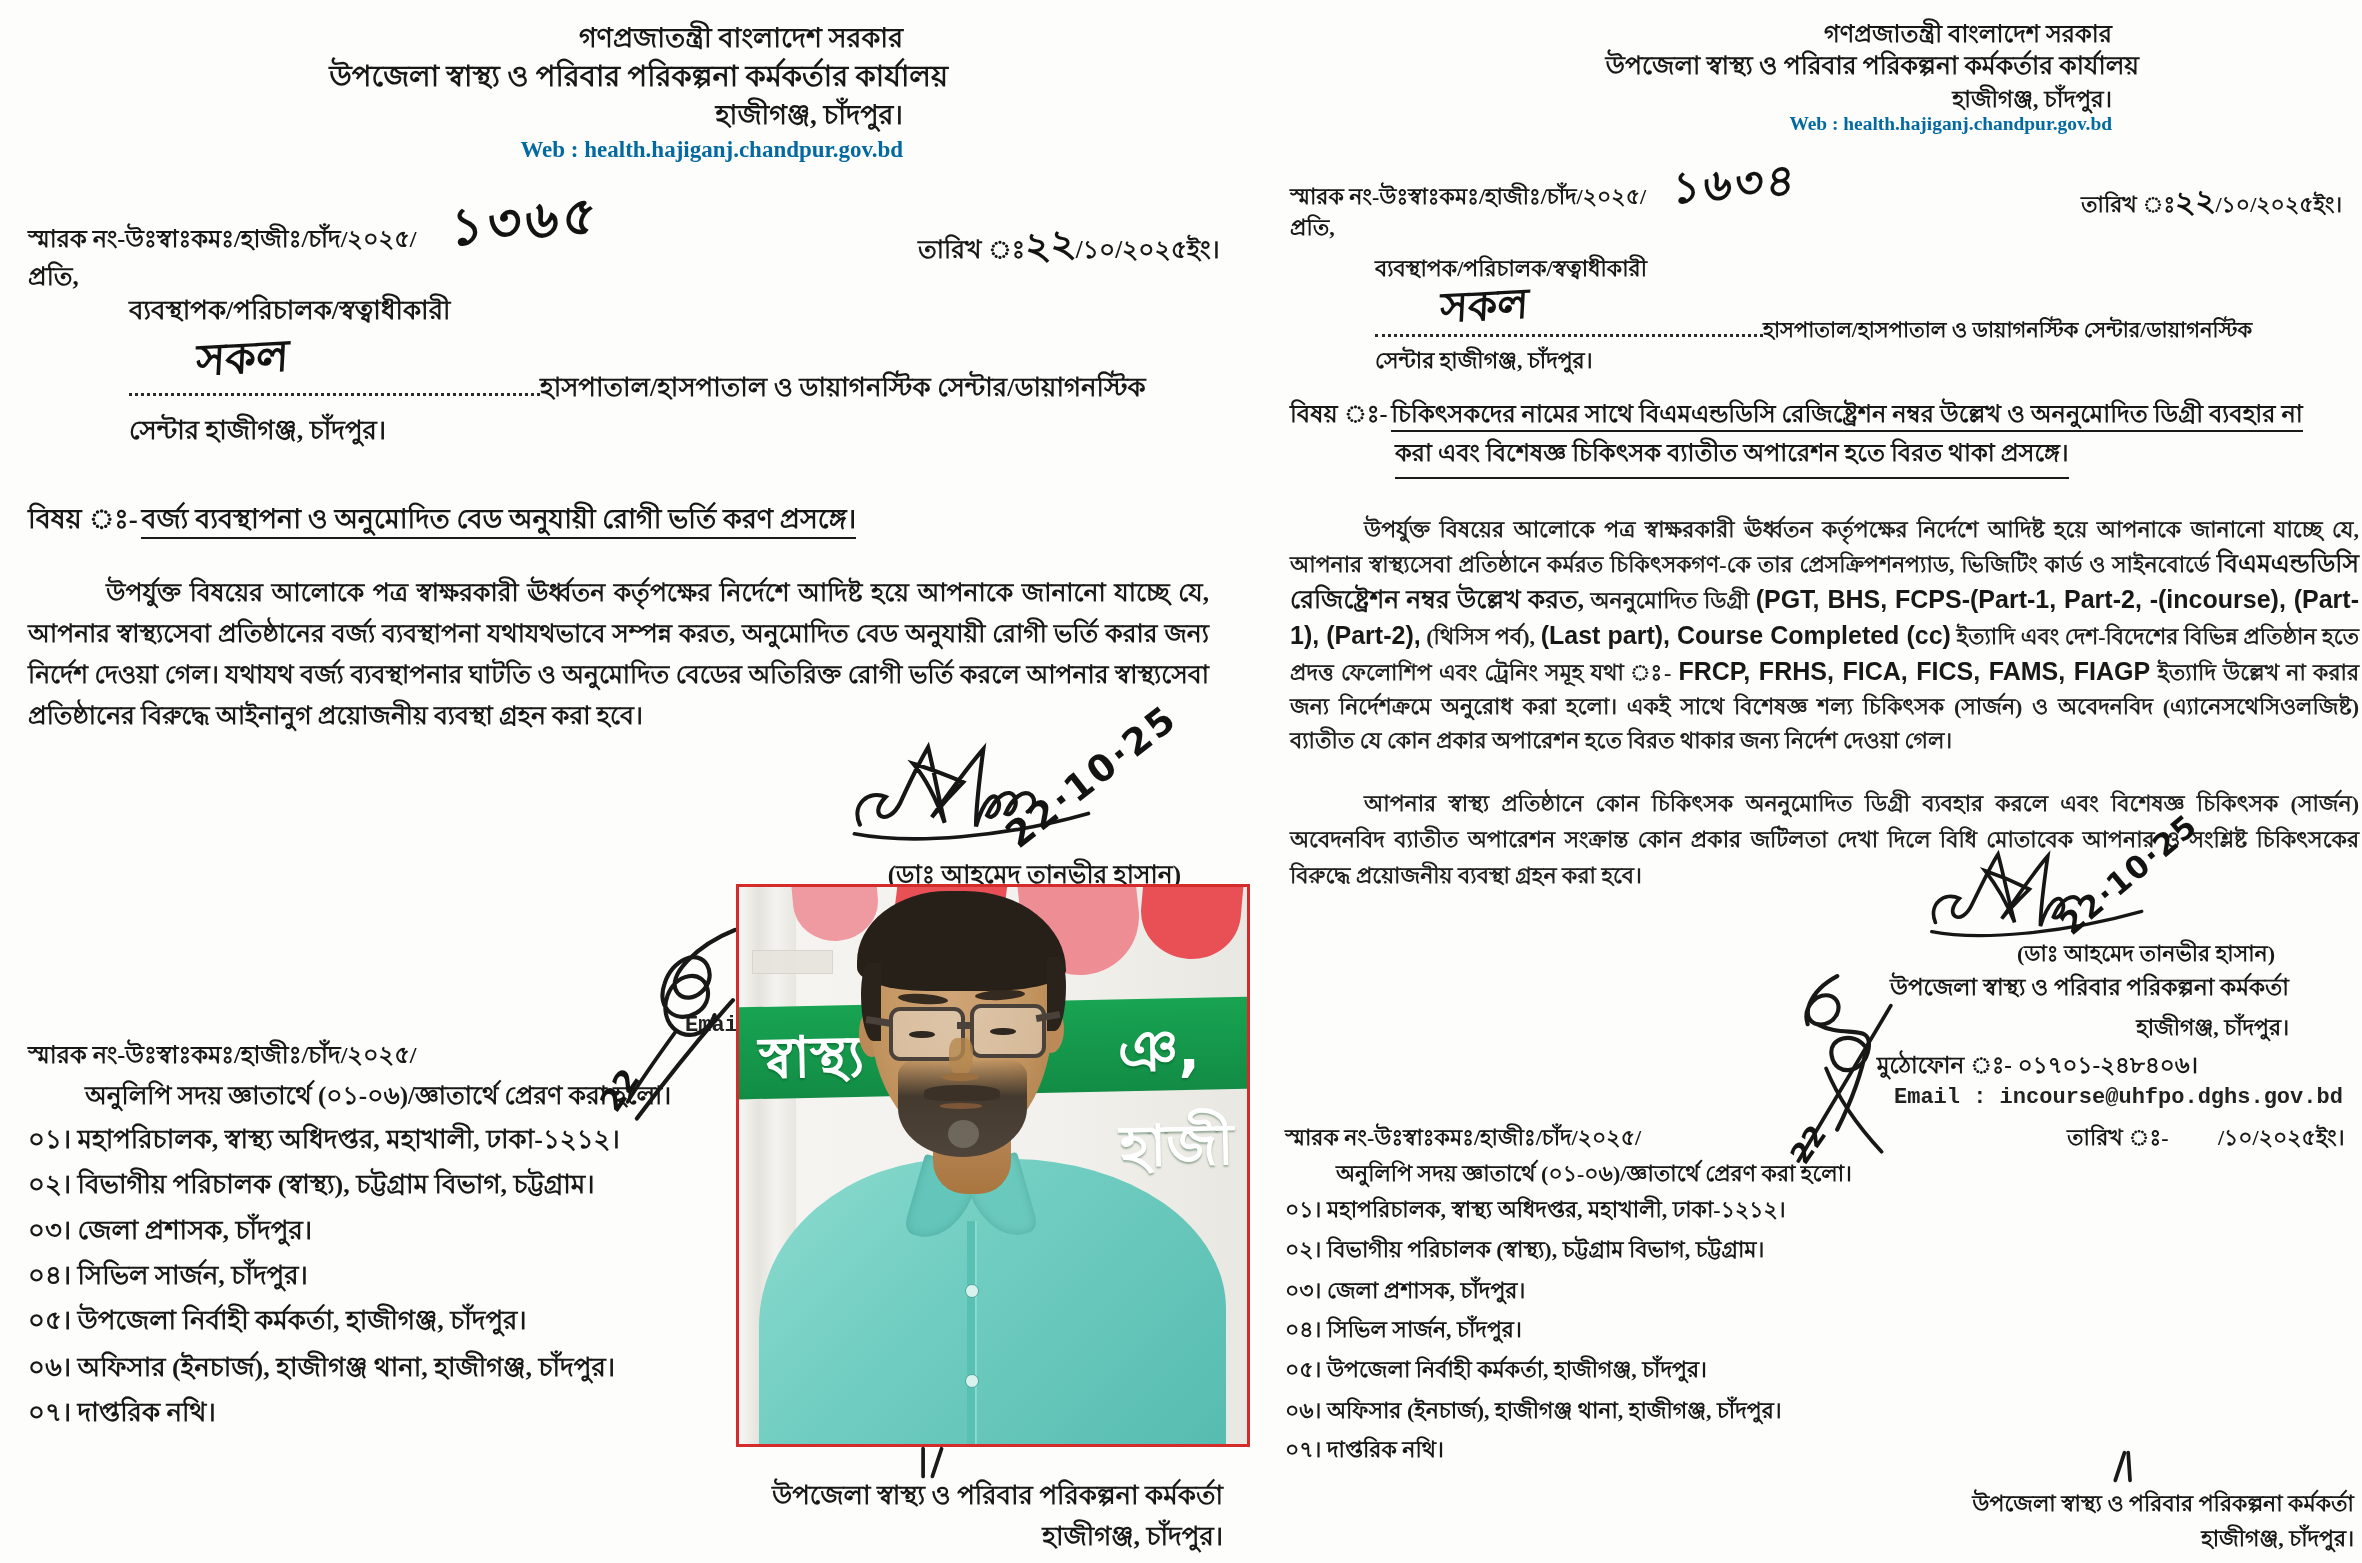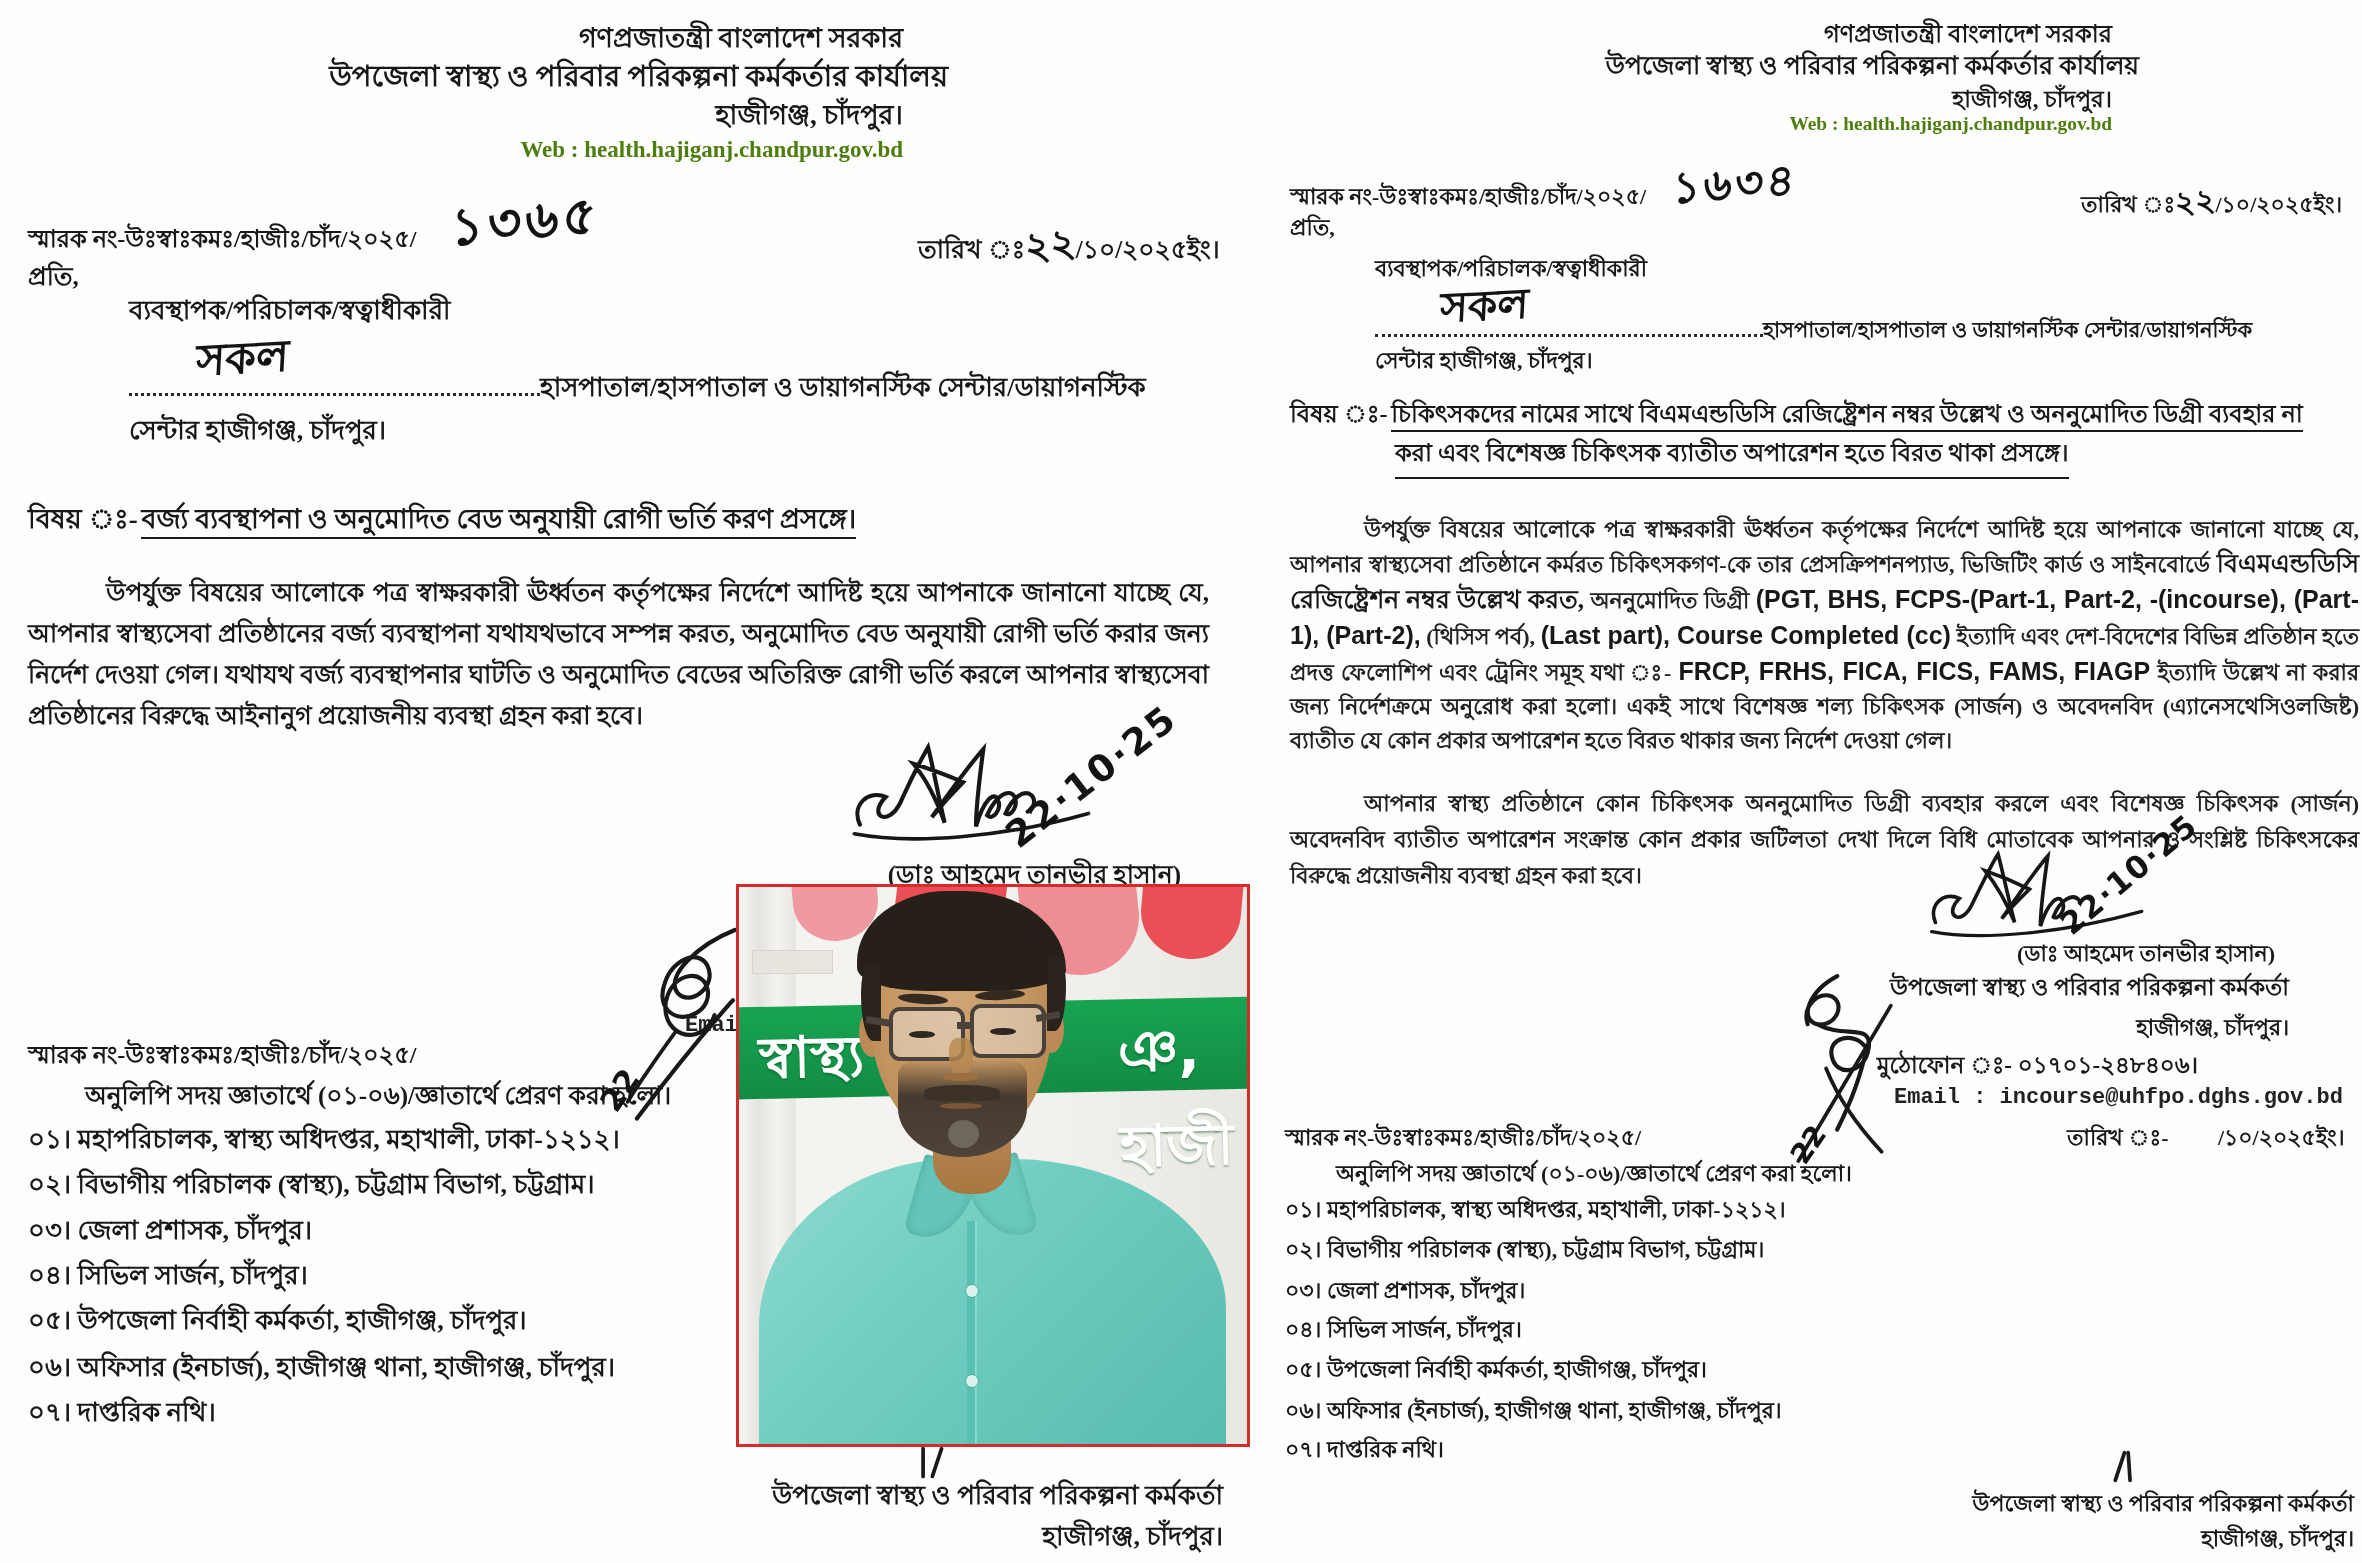--- a/index.html
+++ b/index.html
@@ -1,21 +1,21 @@
 <!DOCTYPE html>
 <html style="font-size:14.8px"><head>
 <meta charset="utf-8">
 <style>
   html,body{margin:0;padding:0;}
   body{width:2363px;height:1563px;background:#fdfdfb;overflow:hidden;}
   #page{position:relative;width:2363px;height:1563px;background:#fdfdfb;color:#1a1a1a;}
   .abs{position:absolute;}
   .bn{font-family:"Liberation Serif","DejaVu Serif",serif;font-weight:700;color:#181818;}
   .bn-n{font-family:"Liberation Serif","DejaVu Serif",serif;font-weight:700;color:#222;}
-  .lat{font-family:"Liberation Serif","DejaVu Serif",serif;font-weight:700;color:#4d7c0f;}
+  .lat{font-family:"Liberation Serif","DejaVu Serif",serif;font-weight:700;color:#0369a1;}
   .latsans{font-family:"Liberation Sans","DejaVu Sans",sans-serif;font-weight:700;color:#181818;}
   .mono{font-family:"Liberation Mono","DejaVu Sans Mono",monospace;font-weight:700;color:#222;}
   .hw{font-family:"DejaVu Sans",sans-serif;font-weight:700;color:#131313;}
   .center{text-align:right;}
   .just{text-align:justify;}
   .u{border-bottom:2.8px solid #1a1a1a;padding-bottom:2.8px;}
   .dots{display:inline-block;border-bottom:3.7px dotted #2a2a2a;height:0.85em;vertical-align:baseline;}
   .baseline-row{display:inline-flex;align-items:baseline;}
   svg.sig{position:absolute;overflow:visible;}
   

